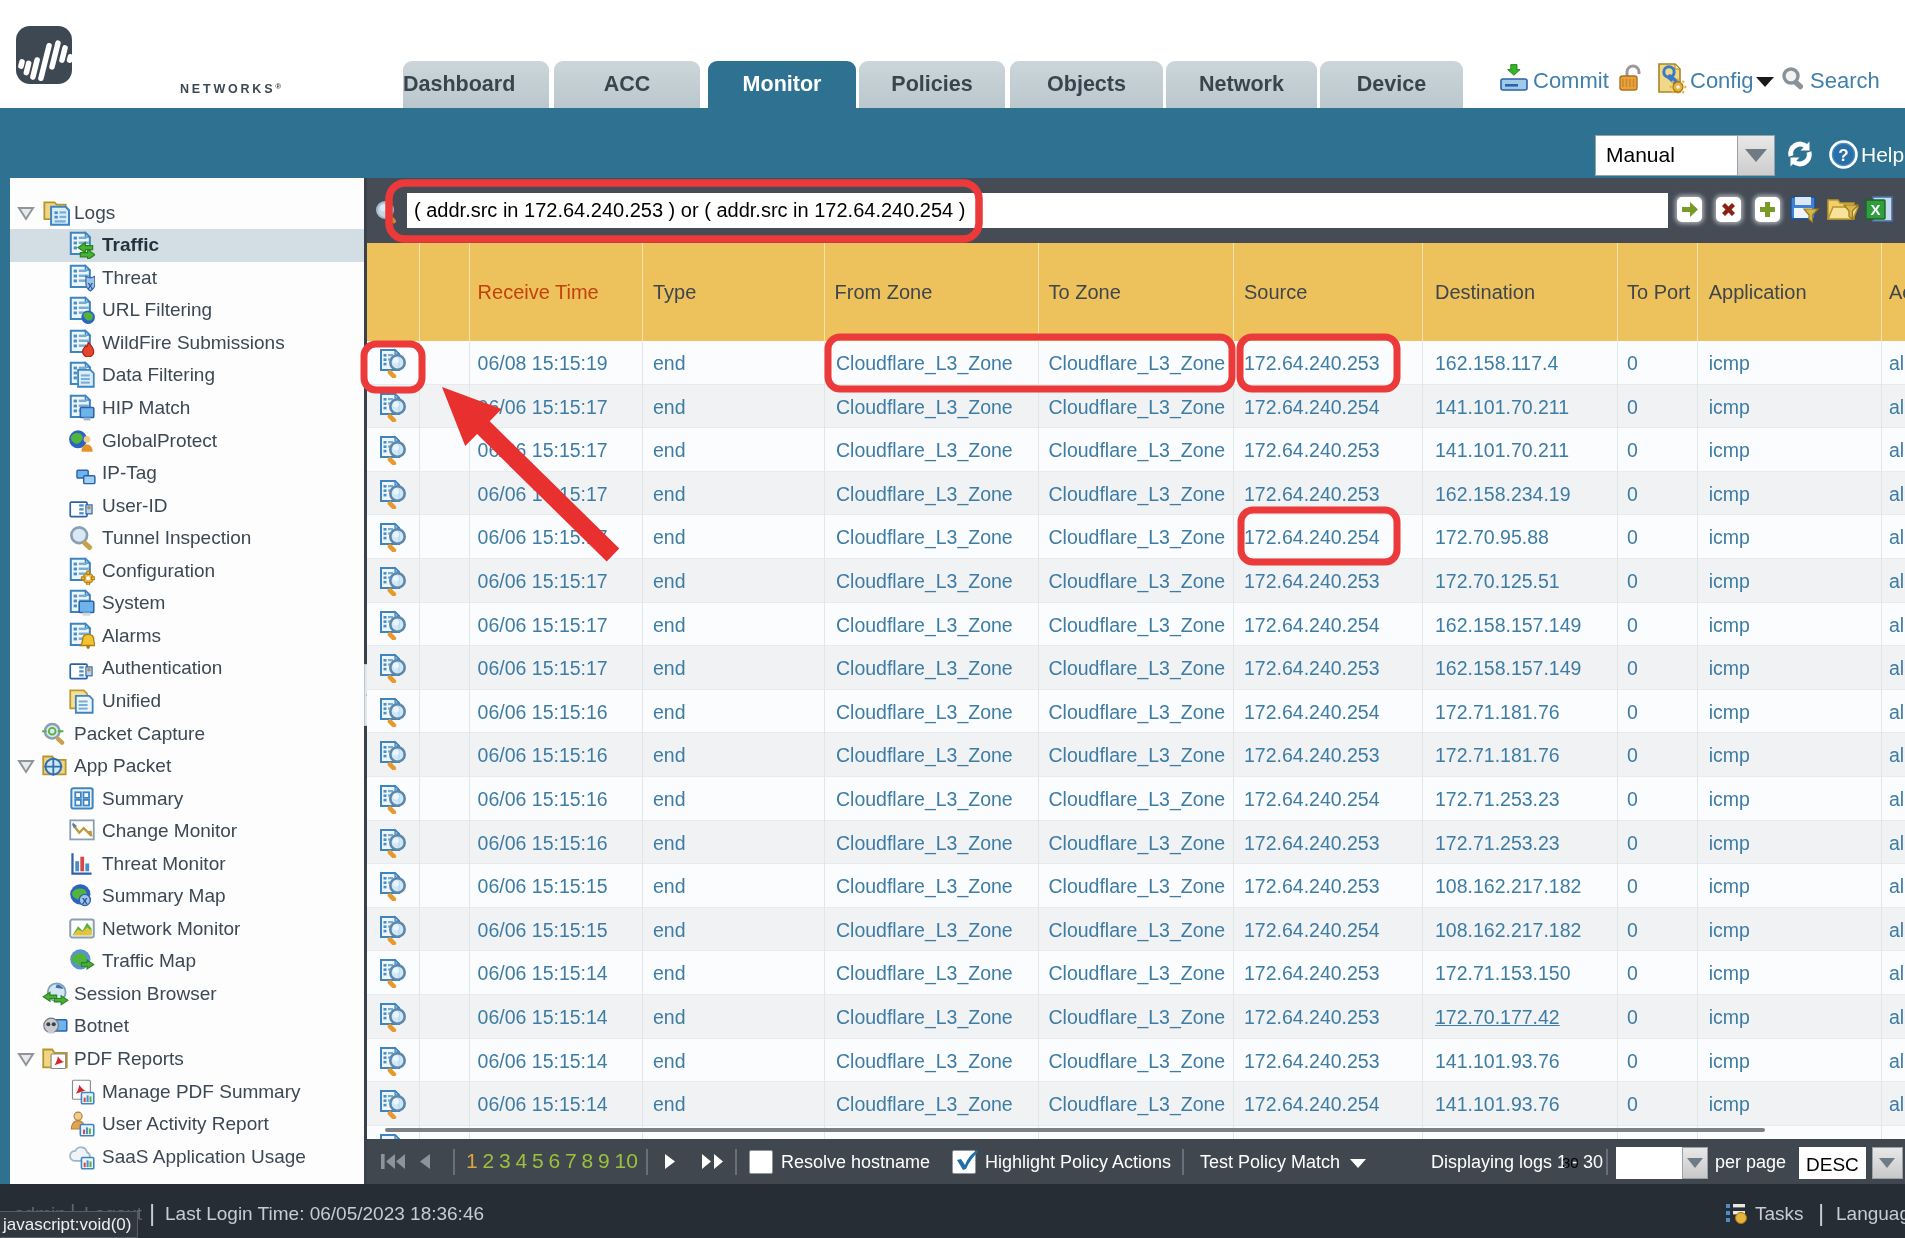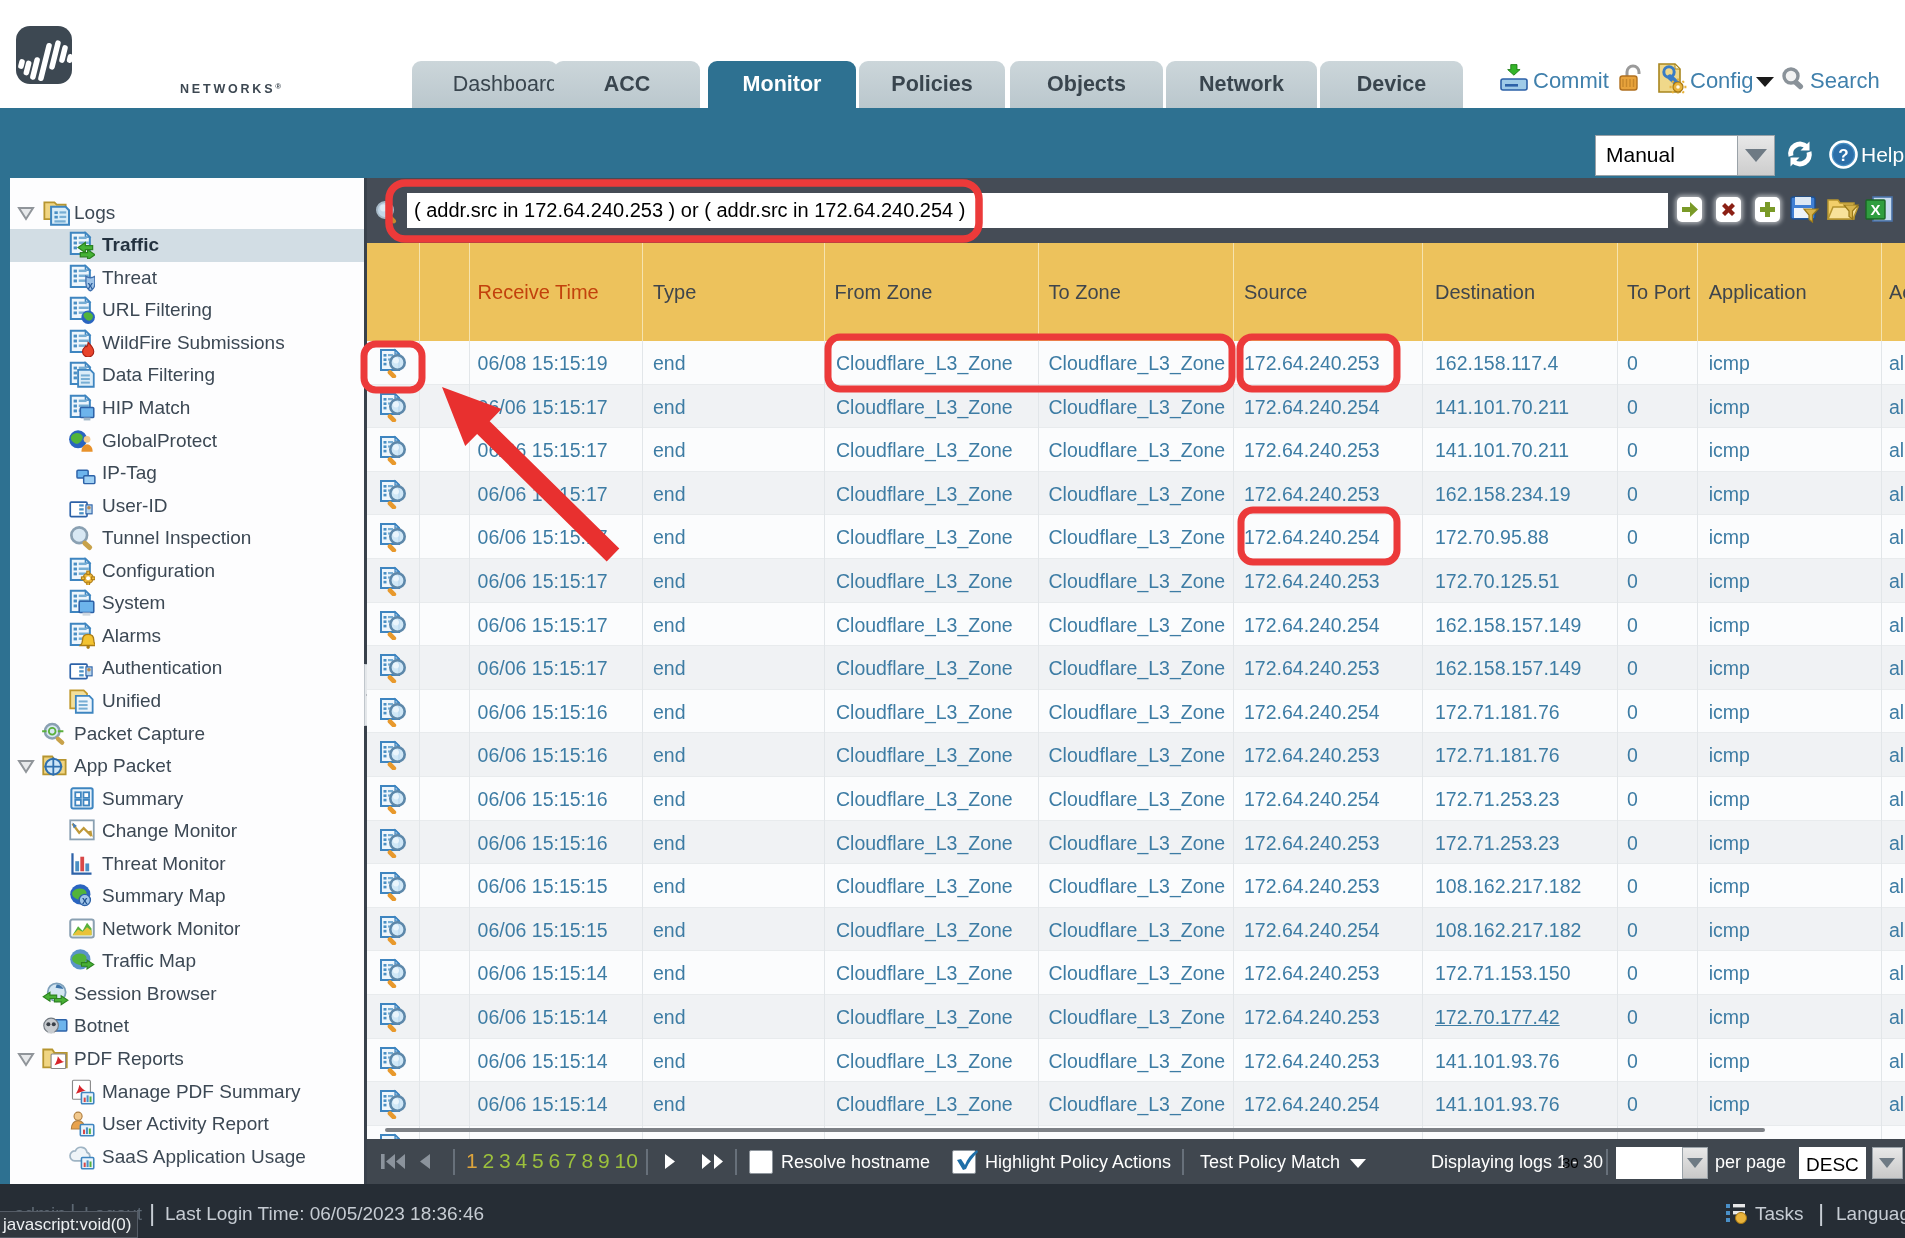--- a/index.html
+++ b/index.html
@@ -11,21 +11,21 @@
         <rect x="2.75" y="33" width="5.5" height="10" rx="2.7" transform="rotate(14 5.5 38)"></rect>
         <rect x="8.75" y="34.5" width="5.5" height="15" rx="2.7" transform="rotate(14 11.5 42)"></rect>
         <rect x="16.25" y="31" width="5.5" height="23" rx="2.7" transform="rotate(14 19 42.5)"></rect>
         <rect x="26.25" y="16.5" width="5.5" height="39" rx="2.7" transform="rotate(14 29 36)"></rect>
         <rect x="36.25" y="14" width="5.5" height="30" rx="2.7" transform="rotate(14 39 29)"></rect>
         <rect x="44.75" y="19" width="5.5" height="18" rx="2.7" transform="rotate(14 47.5 28)"></rect>
         <rect x="51.25" y="28" width="5.5" height="9" rx="2.7" transform="rotate(14 54 32.5)"></rect>
       </g>
     </svg>
 <div class="abs" style="left:180px;top:82px;font-size:12.5px;color:#3d4852;letter-spacing:2.8px;font-weight:bold">NETWORKS<span style="font-size:8px;vertical-align:4px">®</span></div>
-<div class="abs" style="left:412px;top:61px;width:146px;height:47px;background:linear-gradient(#ccd6da,#bac7cd);border-radius:9px 9px 0 0;color:#39454e;font-size:21.5px;font-weight:normal;text-align:right;line-height:47px">Dashboard</div>
+<div class="abs" style="left:403px;top:61px;width:146px;height:47px;background:linear-gradient(#ccd6da,#bac7cd);border-radius:9px 9px 0 0;color:#39454e;font-size:21.5px;font-weight:bold;text-align:left;line-height:47px">Dashboard</div>
 <div class="abs" style="left:554px;top:61px;width:146px;height:47px;background:linear-gradient(#ccd6da,#bac7cd);border-radius:9px 9px 0 0;color:#39454e;font-size:21.5px;font-weight:bold;text-align:center;line-height:47px">ACC</div>
 <div class="abs" style="left:708px;top:61px;width:148px;height:47px;background:#2e7191;border-radius:9px 9px 0 0;color:#fff;font-size:21.5px;font-weight:bold;text-align:center;line-height:47px">Monitor</div>
 <div class="abs" style="left:859px;top:61px;width:146px;height:47px;background:linear-gradient(#ccd6da,#bac7cd);border-radius:9px 9px 0 0;color:#39454e;font-size:21.5px;font-weight:bold;text-align:center;line-height:47px">Policies</div>
 <div class="abs" style="left:1010px;top:61px;width:153px;height:47px;background:linear-gradient(#ccd6da,#bac7cd);border-radius:9px 9px 0 0;color:#39454e;font-size:21.5px;font-weight:bold;text-align:center;line-height:47px">Objects</div>
 <div class="abs" style="left:1166px;top:61px;width:151px;height:47px;background:linear-gradient(#ccd6da,#bac7cd);border-radius:9px 9px 0 0;color:#39454e;font-size:21.5px;font-weight:bold;text-align:center;line-height:47px">Network</div>
 <div class="abs" style="left:1320px;top:61px;width:143px;height:47px;background:linear-gradient(#ccd6da,#bac7cd);border-radius:9px 9px 0 0;color:#39454e;font-size:21.5px;font-weight:bold;text-align:center;line-height:47px">Device</div>
 <svg class="abs" style="left:1499px;top:64px" width="30" height="29" viewBox="0 0 30 29">
       <path d="M10 1h10v8h5l-10 9-10-9h5z" fill="#35b52a" stroke="#1a7a12" stroke-width="1.4" transform="scale(0.62) translate(9,0)"></path>
       <rect x="2" y="15" width="26" height="11" rx="2" fill="#9fcbe8" stroke="#2d62a8" stroke-width="1.6"></rect>
       <rect x="6" y="20" width="13" height="2.6" fill="#2d62a8"></rect>

